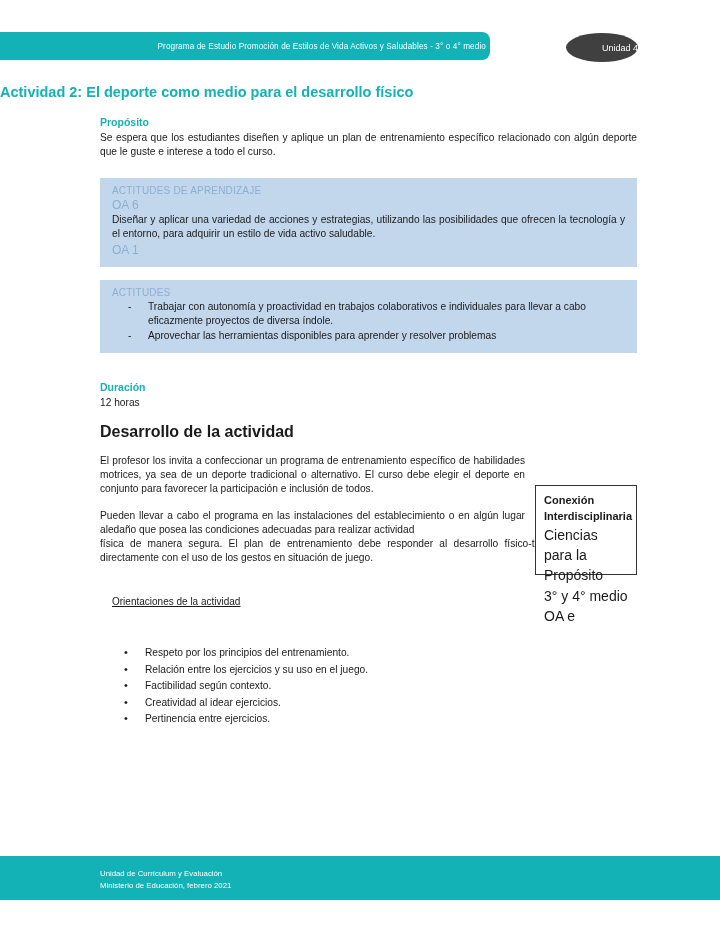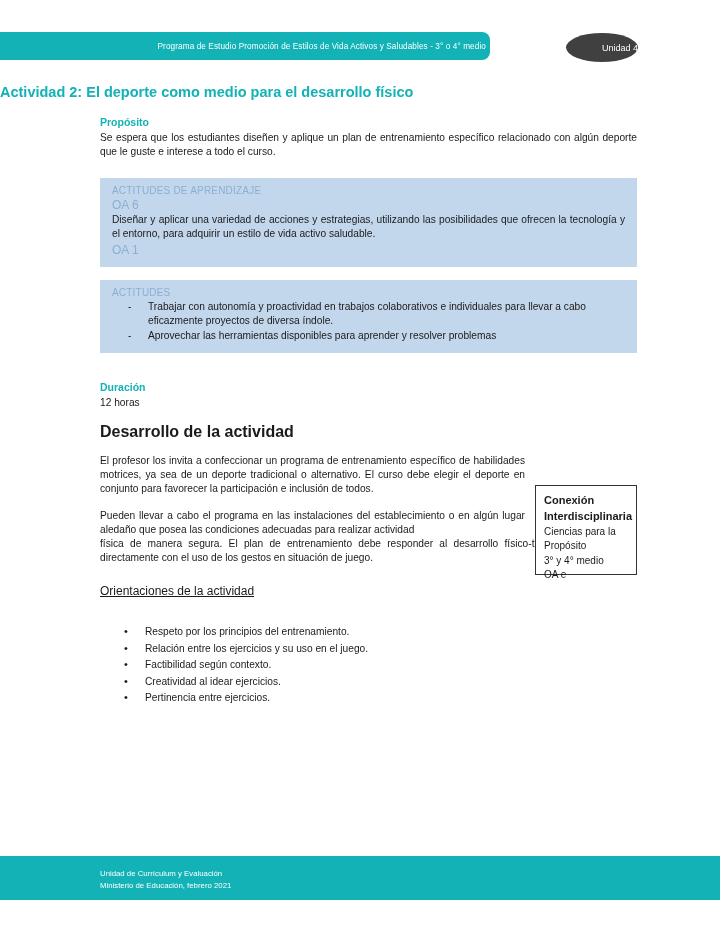--- a/index.html
+++ b/index.html
@@ -86,23 +86,23 @@
     line-height: 1.38;
     text-align: justify;
     margin: 0;
   }
   .bold-heading {
     font-size: 16px;
     font-weight: bold;
     margin: 0;
   }
   .underline-heading {
-    font-size: 12px;
+    font-size: 10px;
     text-decoration: underline;
-    margin: 0;
+    margin: 12px;
   }
 
   
   .blue-box {
     background: #c3d7ec;
     box-sizing: border-box;
     padding: 7px 12px 9px 12px;
   }
   .blue-box-title {
     color: #8aafd4;
@@ -151,21 +151,21 @@
     padding: 7px 8px;
     background: #ffffff;
   }
   .conexion-box .cx-bold {
     font-size: 11px;
     font-weight: bold;
     line-height: 1.45;
     margin: 0;
   }
   .conexion-box .cx-line {
-    font-size: 10px;
+    font-size: 14px;
     line-height: 1.45;
     margin: 0;
   }
 
   
   .narrow-para {
     width: 425px;
   }
 
   

